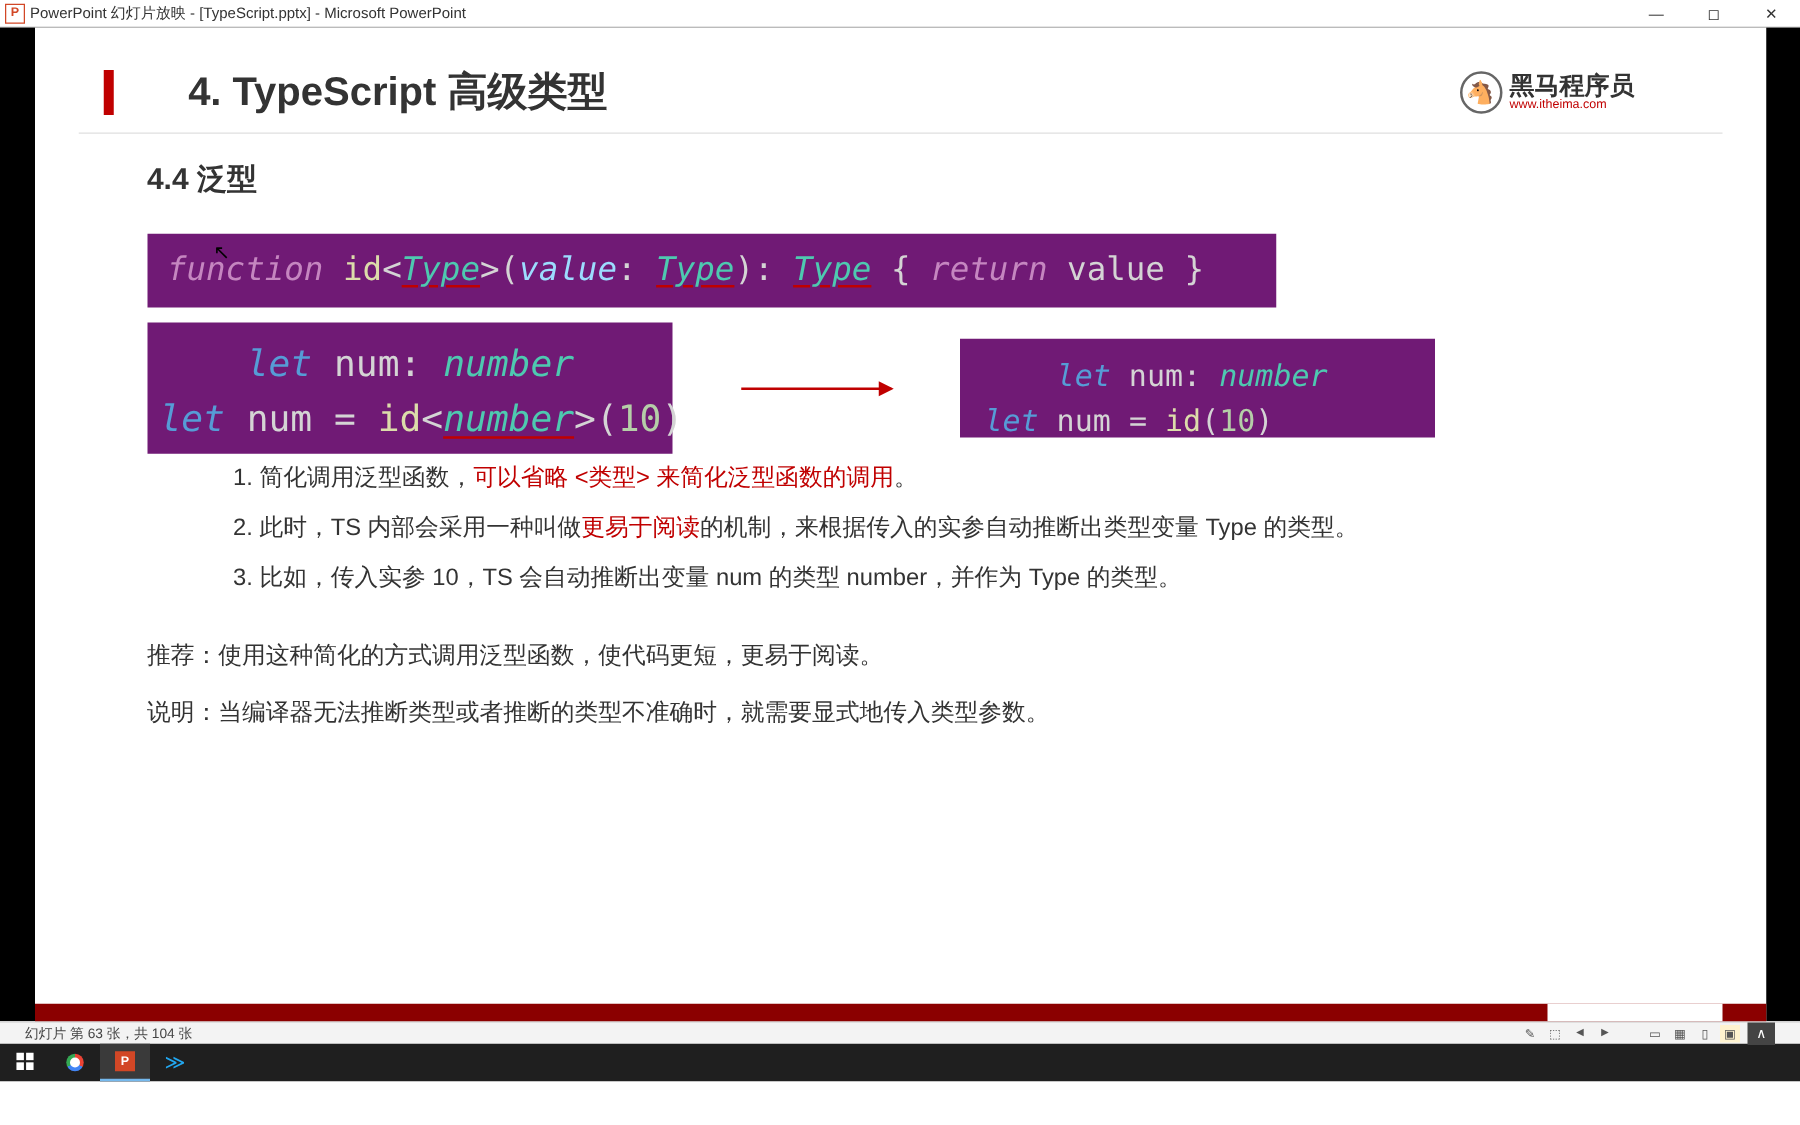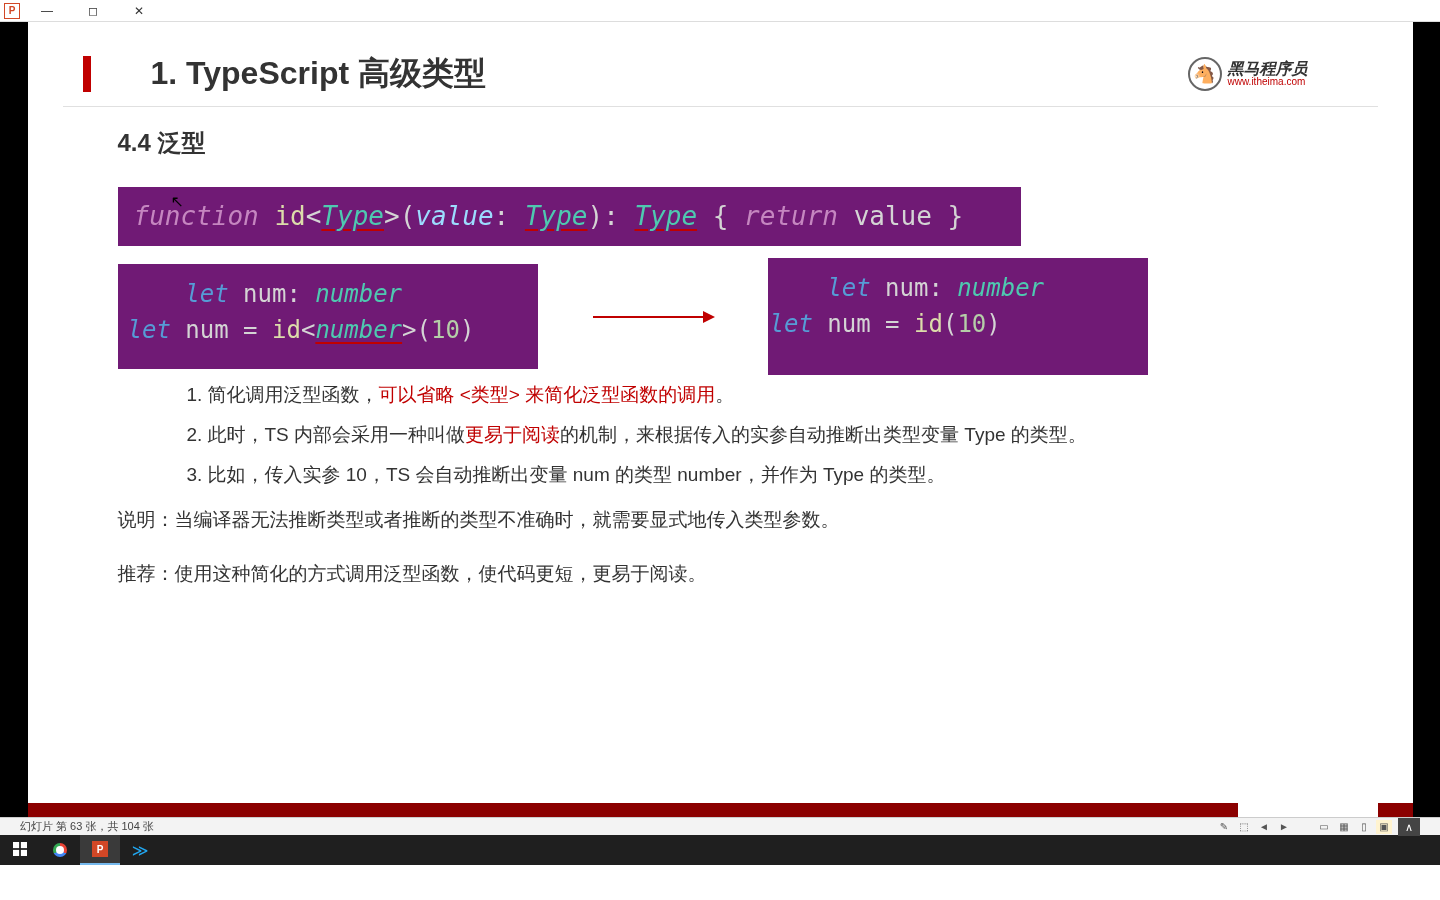--- a/index.html
+++ b/index.html
@@ -13,34 +13,34 @@
 
 .slide-area { height: 795px; background: #000; display: flex; justify-content: center; align-items: stretch; }
 .slide { width: 1385px; background: #fff; position: relative; padding: 0; }
 
 .slide-header { display: flex; align-items: center; padding: 30px 70px 10px 20px; border-bottom: 1px solid #e0e0e0; margin: 0 35px; }
 .red-mark { width: 8px; height: 36px; background: #c00000; margin-right: 60px; }
 .slide-title { font-size: 32px; font-weight: bold; color: #333; flex: 1; }
 .logo-wrap { display: flex; align-items: center; gap: 6px; }
 .logo-circle { width: 34px; height: 34px; border-radius: 50%; border: 2px solid #666; display:flex; align-items:center; justify-content:center; font-size:18px; color:#555;}
 .logo-text { display: flex; flex-direction: column; line-height: 1; }
-.logo-cn { font-size: 16px; color: #333; font-weight: bold; font-style: italic; }
+.logo-cn { font-size: 20px; color: #333; font-weight: bold; }
 .logo-url { font-size: 10px; color: #c00000; }
 
 .slide-body { padding: 20px 90px 0 90px; }
 .subheading { font-size: 24px; font-weight: bold; color: #333; margin-bottom: 28px; }
 .cursor-ptr { position: absolute; left: 143px; top: 170px; font-size: 16px; color: #000; pointer-events: none; }
 
 .para { font-size: 19px; color: #333; margin-bottom: 20px; }
 
 .code-block { background: #701a75; color: #d4d4d4; font-family: "Consolas", monospace; font-size: 24px; padding: 10px 16px; display: inline-block; white-space: pre; line-height: 1.5; }
 .code-block.wide { display: block; width: 903px; font-size: 26px; }
 .code-row { display: flex; align-items: center; gap: 40px; margin-top: 12px; }
-.code-block.left { width: 420px; height: 105px; font-size: 24px; padding: 12px 10px; }
-.code-block.right { width: 380px; height: 117px; font-size: 24px; padding: 12px 2px; }
+.code-block.left { width: 420px; height: 105px; font-size: 29px; padding: 12px 10px; }
+.code-block.right { width: 380px; height: 79px; font-size: 24px; padding: 12px 20px; }
 
 .arrow-wrap { flex: 0 0 150px; display: flex; align-items: center; justify-content: center; }
 .arrow-line { width: 120px; height: 2px; background: #c00000; position: relative; }
 .arrow-line:after { content: ""; position: absolute; right: -2px; top: -5px; border-left: 12px solid #c00000; border-top: 6px solid transparent; border-bottom: 6px solid transparent; }
 
 .kw-func { color: #c586c0; font-style: italic; }
 .kw-let { color: #569cd6; font-style: italic; }
 .fn-name { color: #dcdcaa; }
 .type { color: #4ec9b0; }
 .type-ul { text-decoration: underline; text-decoration-color: #c00000; text-decoration-thickness: 2px; text-underline-offset: 4px; font-style: italic; color:#4ec9b0;}
@@ -71,33 +71,34 @@
 .chrome-ico:after{content:"";position:absolute;inset:3px;border-radius:50%;background:#fff;}
 .pp-ico { width:16px;height:16px;background:#d24726;color:#fff;font-size:10px;font-weight:bold;display:flex;align-items:center;justify-content:center;}
 .vs-ico { color:#22a7f0; font-size:16px; transform: rotate(0deg); }
 .win-ico svg { width:14px; height:14px; fill:#fff; }
 </style>
 </head>
 <body>
 
 <div class="titlebar">
   <div class="app-icon">P</div>
+  <div class="title-text">PowerPoint 幻灯片放映 - [TypeScript.pptx] - Microsoft PowerPoint</div>
   <div class="win-controls">
     <div class="win-btn">—</div>
     <div class="win-btn">◻</div>
     <div class="win-btn close">✕</div>
   </div>
 </div>
 
 <div class="slide-area">
   <div class="slide">
 
     <div class="slide-header">
       <div class="red-mark"></div>
-      <div class="slide-title">1. TypeScript 高级类型</div>
+      <div class="slide-title">4. TypeScript 高级类型</div>
       <div class="logo-wrap">
         <div class="logo-circle">🐴</div>
         <div class="logo-text">
           <span class="logo-cn">黑马程序员</span>
           <span class="logo-url">www.itheima.com</span>
         </div>
       </div>
     </div>
 
     <div class="slide-body">
@@ -118,22 +119,22 @@
         <div class="code-block right">    <span class="kw-let">let </span><span class="ident-n">num</span><span class="punct">: </span><span class="type" style="font-style:italic">number</span>
 <span class="kw-let">let </span><span class="ident-n">num</span><span class="punct"> = </span><span class="fn-name">id</span><span class="punct">(</span><span class="num">10</span><span class="punct">)</span></div>
       </div>
 
       <ol class="ol">
         <li><span>简化调用泛型函数，</span><span class="hl-red">可以省略 &lt;类型&gt; 来简化泛型函数的调用</span><span>。</span></li>
         <li><span>此时，TS 内部会采用一种叫做</span><span class="hl-red">更易于阅读</span><span>的机制，来根据传入的实参自动推断出类型变量 Type 的类型。</span></li>
         <li>比如，传入实参 10，TS 会自动推断出变量 num 的类型 number，并作为 Type 的类型。</li>
       </ol>
 
+      <div class="para" style="margin-top:28px">推荐：使用这种简化的方式调用泛型函数，使代码更短，更易于阅读。</div>
       <div class="para" style="margin-top:12px">说明：当编译器无法推断类型或者推断的类型不准确时，就需要显式地传入类型参数。</div>
-      <div class="para" style="margin-top:28px">推荐：使用这种简化的方式调用泛型函数，使代码更短，更易于阅读。</div>
     </div>
 
     <div class="bottom-red"></div>
     <div class="bottom-white-tab"></div>
   </div>
 </div>
 
 <div class="statusbar">
   <div class="left">幻灯片 第 63 张，共 104 张</div>
   <span class="sb-icon">✎</span>

